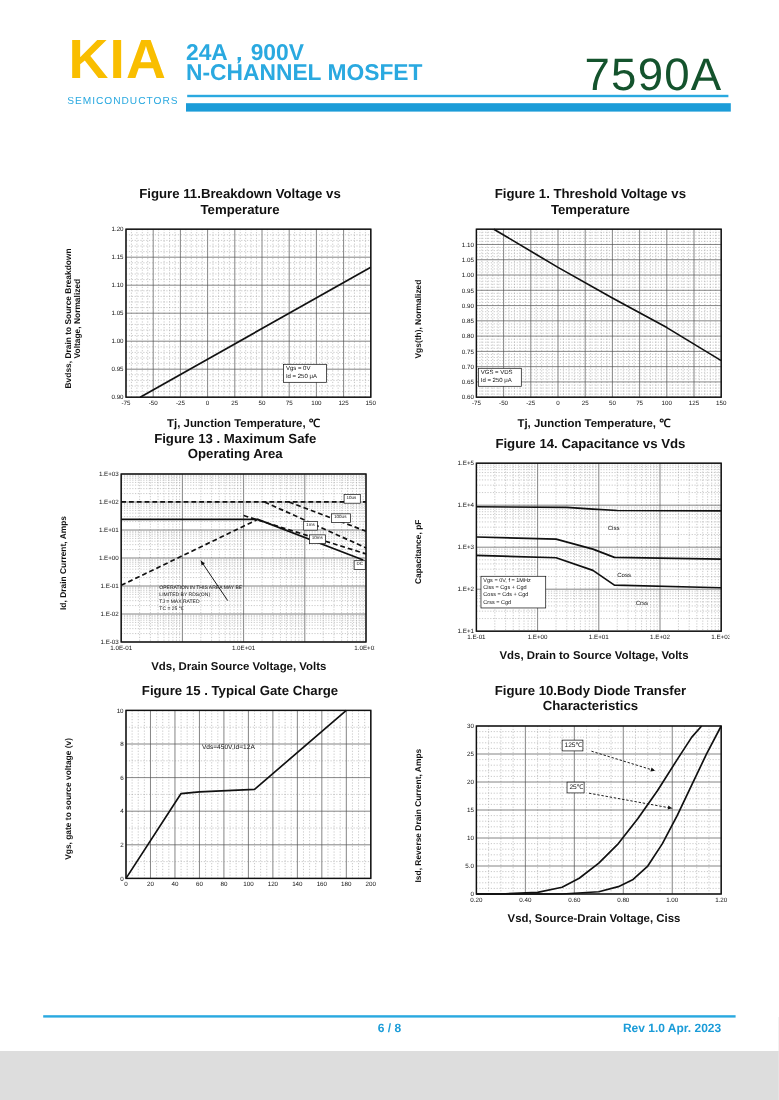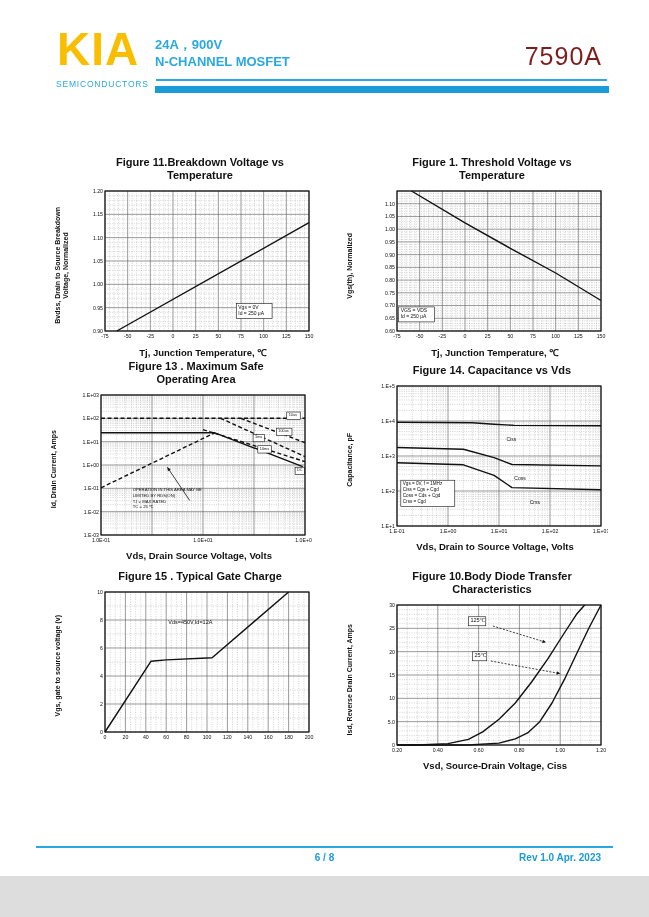--- a/index.html
+++ b/index.html
@@ -3,23 +3,23 @@
 <meta charset="utf-8">
 <style>
   html,body{margin:0;padding:0;background:#ddd;}
   .page{width:649px;height:876px;background:#fff;position:relative;margin:0 auto;
         font-family:"Liberation Sans",sans-serif;color:#111;overflow:hidden;}
   
   .logo{position:absolute;left:57px;top:26px;font-size:46px;font-weight:bold;
         color:#f9be00;letter-spacing:1px;line-height:1;}
   .logo-sub{position:absolute;left:56px;top:79px;font-size:8.5px;font-weight:normal;
         color:#2aa9e0;letter-spacing:0.8px;}
-  .head-mid{position:absolute;left:155px;top:36px;font-size:13px;font-weight:bold;
+  .head-mid{position:absolute;left:155px;top:36px;font-size:19px;font-weight:bold;
         color:#2aa9e0;line-height:17px;white-space:pre-line;}
-  .part-no{position:absolute;right:47px;top:42px;font-size:25px;color:#7f1d1d;letter-spacing:1px;}
+  .part-no{position:absolute;right:47px;top:42px;font-size:38px;color:#14532d;letter-spacing:1px;}
   .rule-thin{position:absolute;left:156px;right:42px;top:79px;height:2px;background:#2aa9e0;}
   .rule-thick{position:absolute;left:155px;right:40px;top:86px;height:7px;background:#1b9cd8;}
   
   .fig{position:absolute;width:278px;}
   .fig-title{font-size:11px;font-weight:bold;text-align:center;white-space:pre-line;
         line-height:1.2;margin-bottom:3px;padding-left:14px;}
   .fig-body{display:flex;align-items:center;}
   .ylab{writing-mode:vertical-rl;transform:rotate(180deg);font-size:7px;font-weight:bold;
         text-align:center;white-space:pre-line;line-height:1.15;width:18px;flex:none;}
   .xlab{font-size:9.5px;font-weight:bold;text-align:center;padding-left:20px;margin-top:1px;}

